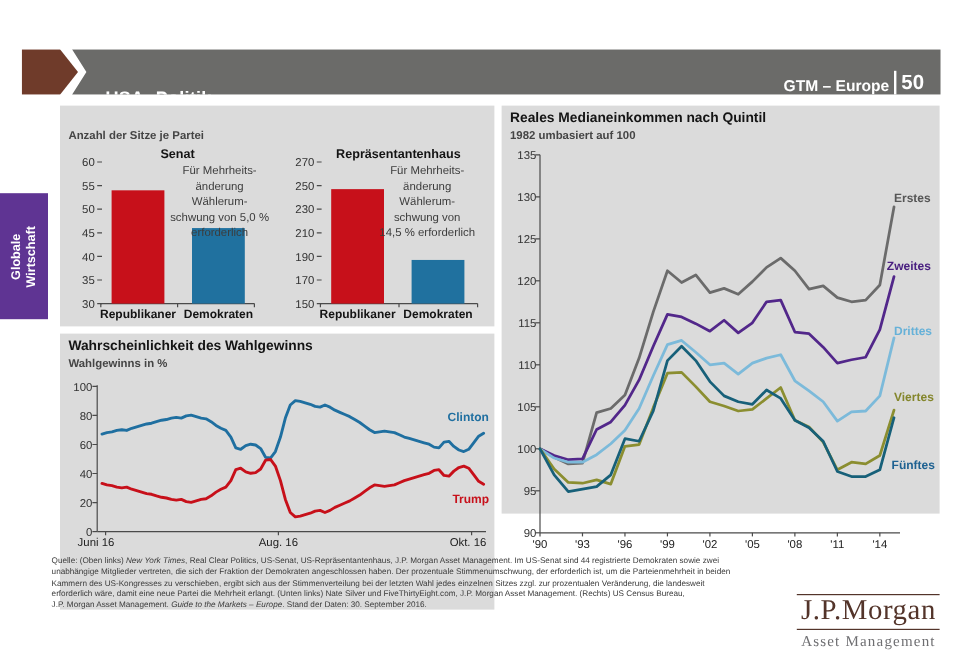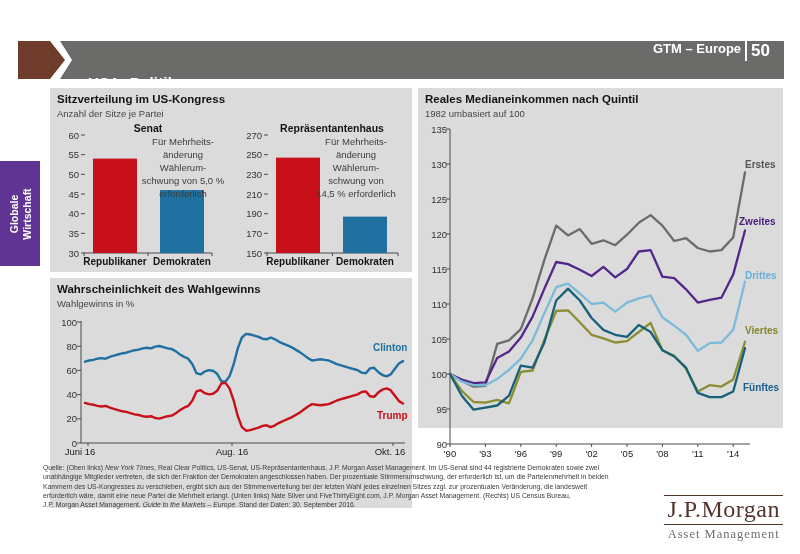--- a/index.html
+++ b/index.html
@@ -5,38 +5,38 @@
   html,body{margin:0;padding:0;background:#fff;}
   body{font-family:"Liberation Sans",sans-serif;}
   .page{position:relative;width:800px;height:554px;background:#ffffff;overflow:hidden;}
 
   
   .header-arrow{position:absolute;left:18px;top:41px;width:47px;height:38px;background:#6f3b2a;
     clip-path:polygon(0 0,32px 0,100% 50%,32px 100%,0 100%);}
   .header-bar{position:absolute;left:60px;top:41px;width:724px;height:38px;background:#6b6b69;
     clip-path:polygon(0 0,12px 19px,0 38px,100% 100%,100% 0);display:flex;align-items:center;}
   .header-title{color:#fff;font-size:15px;font-weight:bold;margin-left:28px;letter-spacing:.2px;margin-top:44px;}
-  .header-right{position:absolute;right:14px;top:0;height:38px;display:flex;align-items:flex-start;gap:4px;}
+  .header-right{position:absolute;right:14px;top:0;height:38px;display:flex;align-items:flex-end;gap:4px;}
   .gtm-label{color:#fff;font-size:13px;font-weight:600;}
   .header-divider{width:2px;height:20px;background:#fff;}
   .page-number{color:#fff;font-size:17px;font-weight:600;}
 
   
   .side-tab{position:absolute;left:0;top:161px;width:40px;height:105px;background:#5f3493;}
   .side-tab-inner{position:absolute;left:-32.5px;top:32.5px;width:105px;height:40px;transform:rotate(-90deg);
     display:flex;flex-direction:column;justify-content:center;text-align:center;color:#fff;font-size:10.5px;
     font-weight:bold;line-height:13px;}
 
   
   .panel{position:absolute;background:#dbdbdb;}
   .panel-a{left:50px;top:88px;width:362px;height:184px;}
   .panel-b{left:50px;top:278px;width:362px;height:230px;}
   .panel-c{left:418px;top:88px;width:365px;height:340px;}
   .panel-title{position:absolute;left:7px;top:5px;font-size:11.5px;font-weight:bold;color:#141414;}
-  .panel-subtitle{position:absolute;left:7px;top:20px;font-size:9.5px;color:#454545;}
+  .panel-subtitle{position:absolute;left:7px;top:20px;font-size:9.5px;color:#454545;font-weight:bold;}
   .panel svg{position:absolute;left:0;top:0;}
   svg text{font-family:"Liberation Sans",sans-serif;}
 
   
   .source{position:absolute;left:43px;top:463px;width:660px;font-size:6.8px;line-height:9.3px;color:#3a3a3a;}
   .source div{white-space:nowrap;}
   .source i{font-style:italic;}
 
   
   .logo{position:absolute;right:17px;top:495px;text-align:left;}
@@ -60,21 +60,20 @@
   </div>
 
   <div class="side-tab">
     <div class="side-tab-inner">
       <span>Globale</span>
       <span>Wirtschaft</span>
     </div>
   </div>
 
   <div class="panel panel-a">
-    <div class="panel-title">Sitzverteilung im US-Kongress</div>
     <div class="panel-subtitle">Anzahl der Sitze je Partei</div>
     <svg id="svg-congress" width="362" height="184">
         <text x="98" y="44" fill="#141414" font-size="10.5" text-anchor="middle" font-weight="bold">Senat</text>
         <text x="29" y="168.5" fill="#333" font-size="9.5" text-anchor="end" font-weight="normal">30</text>
         <line x1="31" y1="165" x2="35" y2="165" stroke="#4a4a4a" stroke-width="1"></line>
         <text x="29" y="148.83333333333334" fill="#333" font-size="9.5" text-anchor="end" font-weight="normal">35</text>
         <line x1="31" y1="145.33333333333334" x2="35" y2="145.33333333333334" stroke="#4a4a4a" stroke-width="1"></line>
         <text x="29" y="129.16666666666669" fill="#333" font-size="9.5" text-anchor="end" font-weight="normal">40</text>
         <line x1="31" y1="125.66666666666667" x2="35" y2="125.66666666666667" stroke="#4a4a4a" stroke-width="1"></line>
         <text x="29" y="109.5" fill="#333" font-size="9.5" text-anchor="end" font-weight="normal">45</text>

